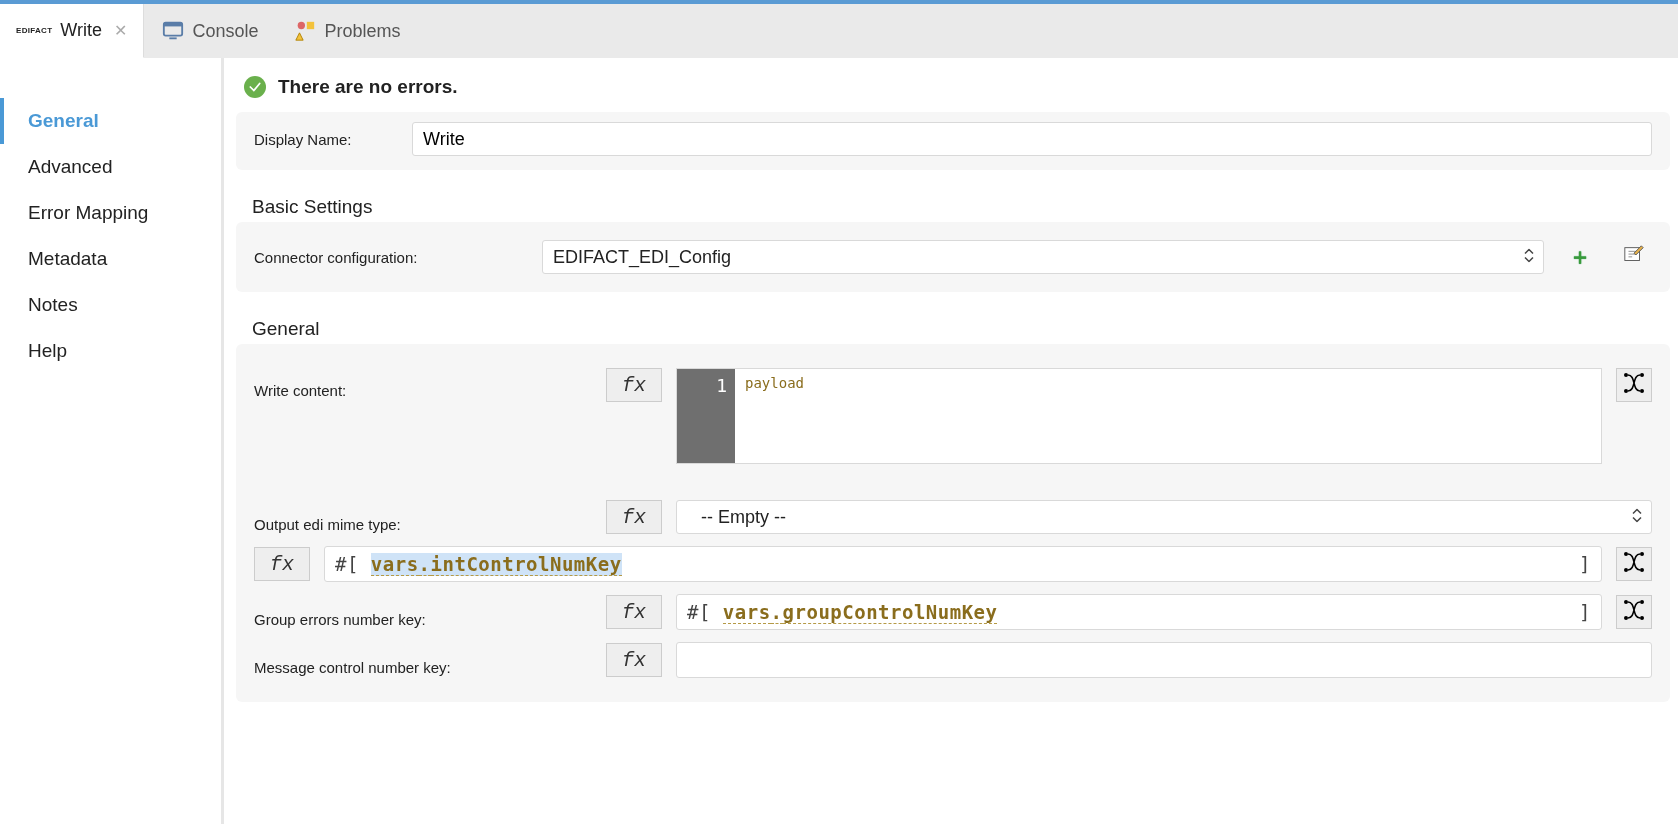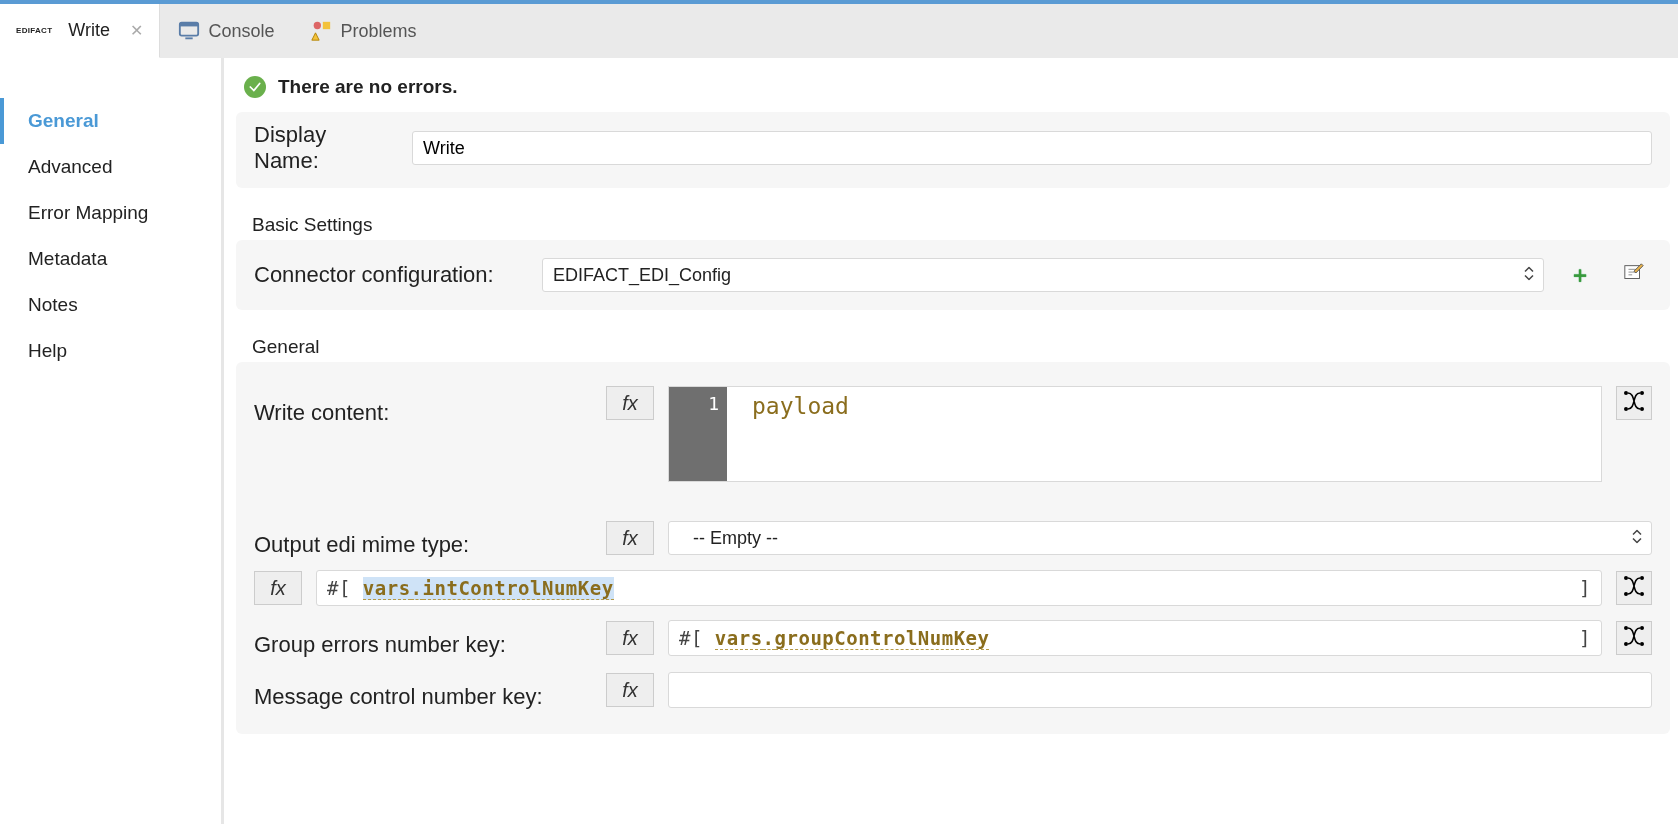--- a/index.html
+++ b/index.html
@@ -13,21 +13,21 @@
   .topbar {
     height: 58px;
     background: #eaeaea;
     border-top: 4px solid #5a9bd4;
     display: flex;
     align-items: stretch;
   }
   .topbar .tab {
     display: flex;
     align-items: center;
-    gap: 16px;
+    gap: 8px;
     padding: 0 16px;
     background: #fff;
     border-right: 1px solid #ddd;
     border-bottom: 1px solid #fff;
     min-width: 120px;
     cursor: pointer;
   }
   .topbar .tab .badge {
     font-size: 8px;
     font-weight: 700;
@@ -91,21 +91,21 @@
     margin-bottom: 18px;
   }
   .panel.nopad { padding-top: 10px; padding-bottom: 14px; }
   .row {
     display: flex;
     align-items: center;
     gap: 18px;
   }
   .label {
     width: 320px;
-    font-size: 22px;
+    font-size: 15px;
   }
   .label.short { width: 140px; }
   .input {
     flex: 1;
     height: 34px;
     background: #fff;
     border: 1px solid #d9d9d9;
     border-radius: 3px;
     padding: 2px 10px;
     display: flex;
@@ -115,26 +115,26 @@
   .select-wrap { position: relative; flex: 1; }
   .select-wrap .caret {
     position: absolute; right: 10px; top: 50%; transform: translateY(-50%);
     font-size: 12px; color: #444;
   }
   .section-title {
     font-size: 19px;
     padding: 8px 0 4px 16px;
   }
   .fx-btn {
-    width: 48px; height: 34px;
+    width: 56px; height: 34px;
     background: #eee;
     border: 1px solid #ccc;
     display:flex; align-items:center; justify-content:center;
     font-style: italic;
-    font-family: Liberation Sans, sans-serif;
+    font-family: Liberation Mono, monospace;
     font-size: 20px;
     color: #333;
     cursor: pointer;
     flex-shrink: 0;
   }
   .icon-btn {
     width: 36px; height: 34px;
     display:flex; align-items:center; justify-content:center;
     cursor:pointer;
     flex-shrink: 0;
@@ -155,23 +155,22 @@
     background: #6f6f6f;
     color: #fff;
     text-align: right;
     padding: 6px 8px 0 0;
     font-family: ui-monospace, Menlo, Consolas, monospace;
     font-size: 18px;
   }
   .code-editor .code {
     padding: 6px 10px;
     font-family: ui-monospace, Menlo, Consolas, monospace;
-    font-size: 23px;
+    font-size: 14px;
     color: #8a6d1d;
-    margin-left: 15px;
   }
   .expr-input {
     flex: 1;
     height: 36px;
     background: #fff;
     border: 1px solid #d9d9d9;
     border-radius: 3px;
     padding: 4px 10px;
     font-family: ui-monospace, Menlo, Consolas, monospace;
     font-size: 19px;

